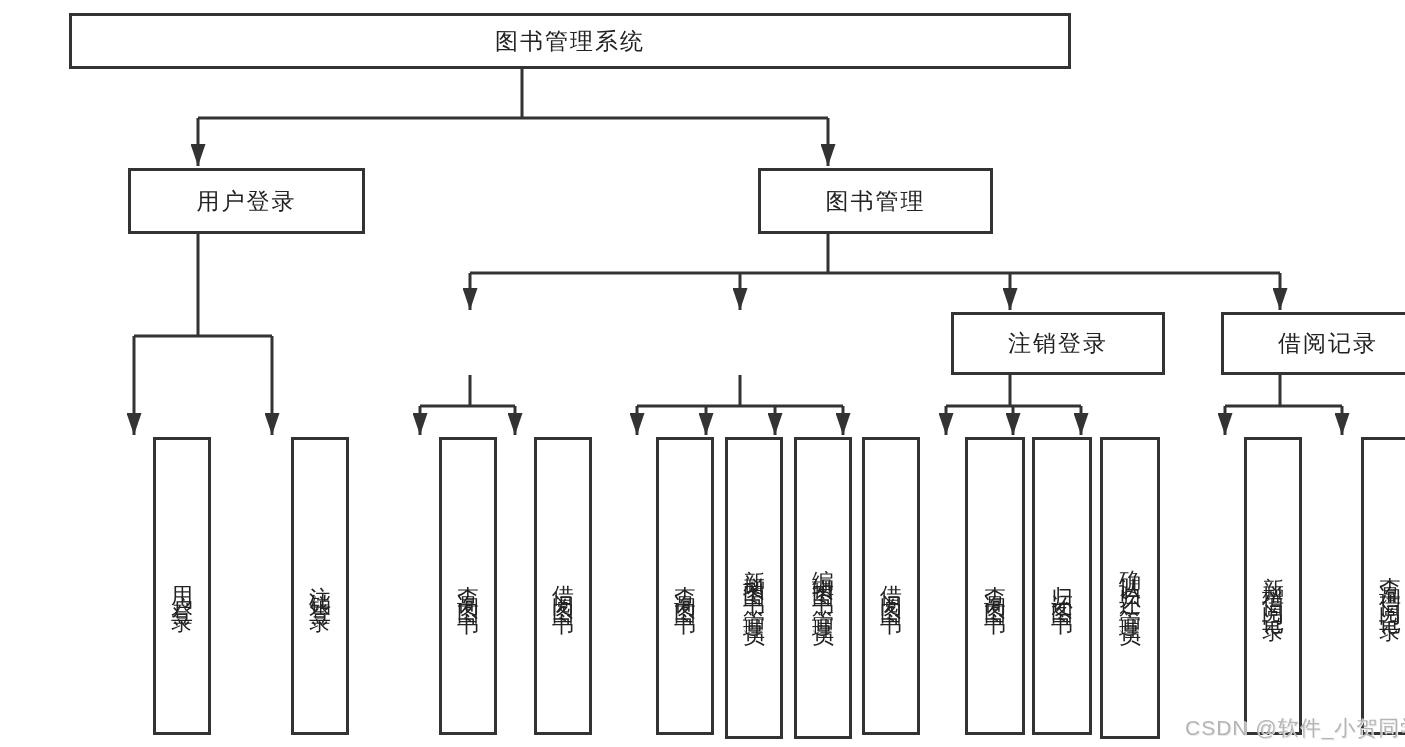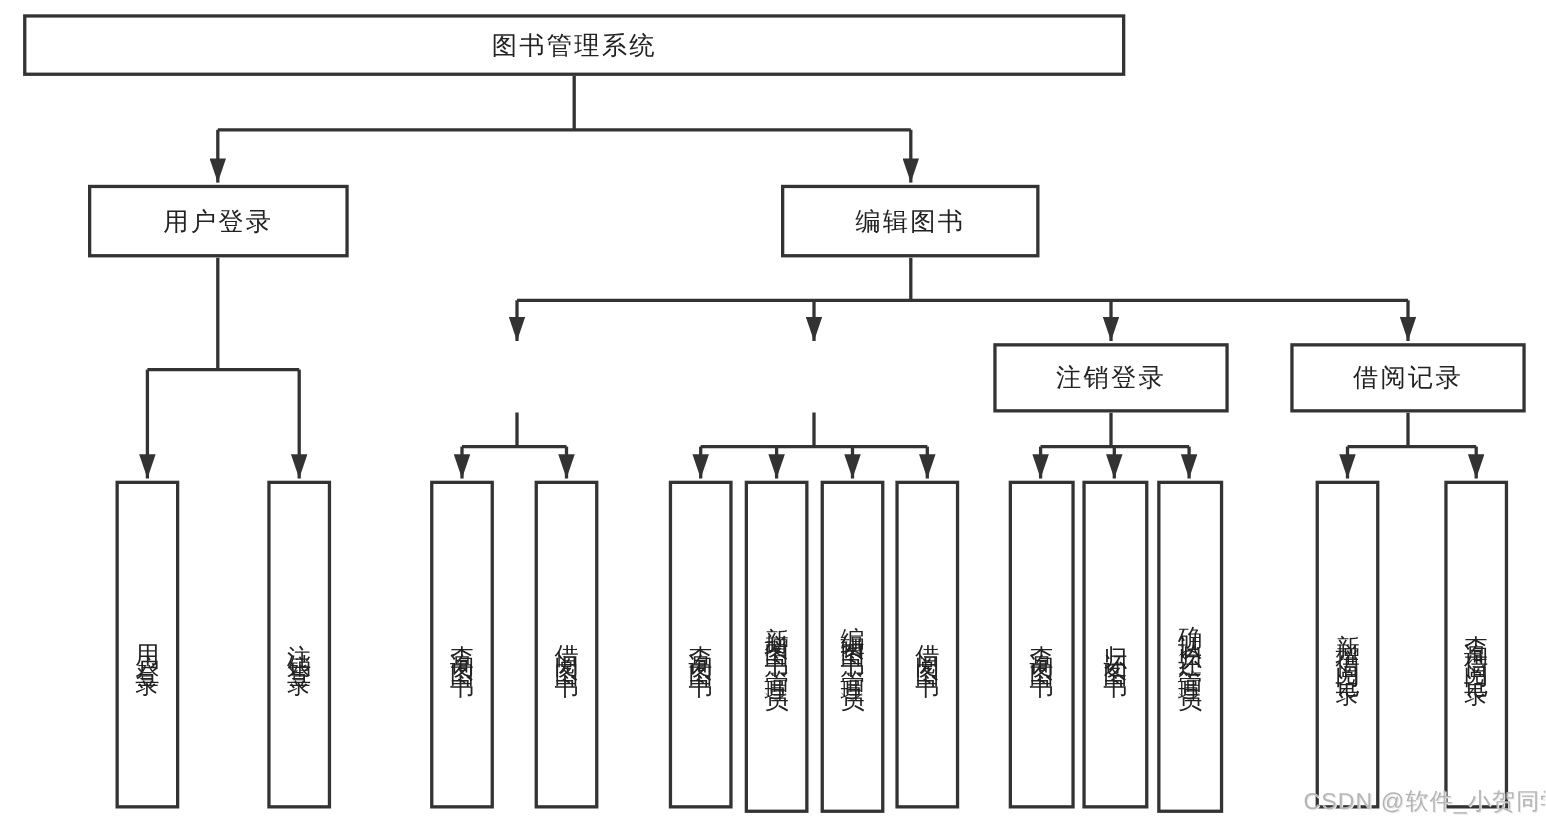--- a/index.html
+++ b/index.html
@@ -5,21 +5,21 @@
   html,body { margin:0; padding:0; background:#ffffff; }
   .canvas {
     position:relative; width:1405px; height:747px; background:#ffffff;
     font-family:"Liberation Sans","DejaVu Sans",sans-serif; overflow:hidden;
   }
   .connectors { position:absolute; left:0; top:0; width:1405px; height:747px; }
   .node {
     position:absolute; box-sizing:border-box; background:#ffffff;
     border:3px solid #333333; color:#222222;
     display:flex; align-items:center; justify-content:center;
-    font-size:23px; letter-spacing:2px; white-space:nowrap;
+    font-size:23px; letter-spacing:2px; white-space:nowrap;margin-left:48px;
   }
   .leaf {
     writing-mode:vertical-rl; text-orientation:mixed;
     font-size:22px; letter-spacing:9px; white-space:normal;
     top:437px; width:58px; height:298px; line-height:1;
   }
   .leaf-tall { letter-spacing:8px; }
   .watermark {
     position:absolute; left:1185px; top:714px; font-size:21px;
     color:#b5b5b5; text-shadow:1px 1px 0 #e9e9e9; letter-spacing:1px;
@@ -70,21 +70,21 @@
 
       <path d="M1280,375 V406 M1225,406 H1342"></path>
       <path d="M1225,406 V435" marker-end="url(#arw)"></path>
       <path d="M1342,406 V435" marker-end="url(#arw)"></path>
     </g>
   </svg>
 
   <div class="node" style="left:21px; top:13px; width:1002px; height:56px;">图书管理系统</div>
 
   <div class="node" style="left:80px; top:168px; width:237px; height:66px;">用户登录</div>
-  <div class="node" style="left:710px; top:168px; width:235px; height:66px;">编辑图书</div>
+  <div class="node" style="left:710px; top:168px; width:235px; height:66px;">图书管理</div>
 
   <div class="node" style="left:903px; top:312px; width:214px; height:63px;">注销登录</div>
   <div class="node" style="left:1173px; top:312px; width:214px; height:63px;">借阅记录</div>
 
   <div class="node leaf" style="left:105px;">用户登录</div>
   <div class="node leaf" style="left:243px;">注销登录</div>
 
   <div class="node leaf" style="left:391px;">查询图书</div>
   <div class="node leaf" style="left:486px;">借阅图书</div>
 

